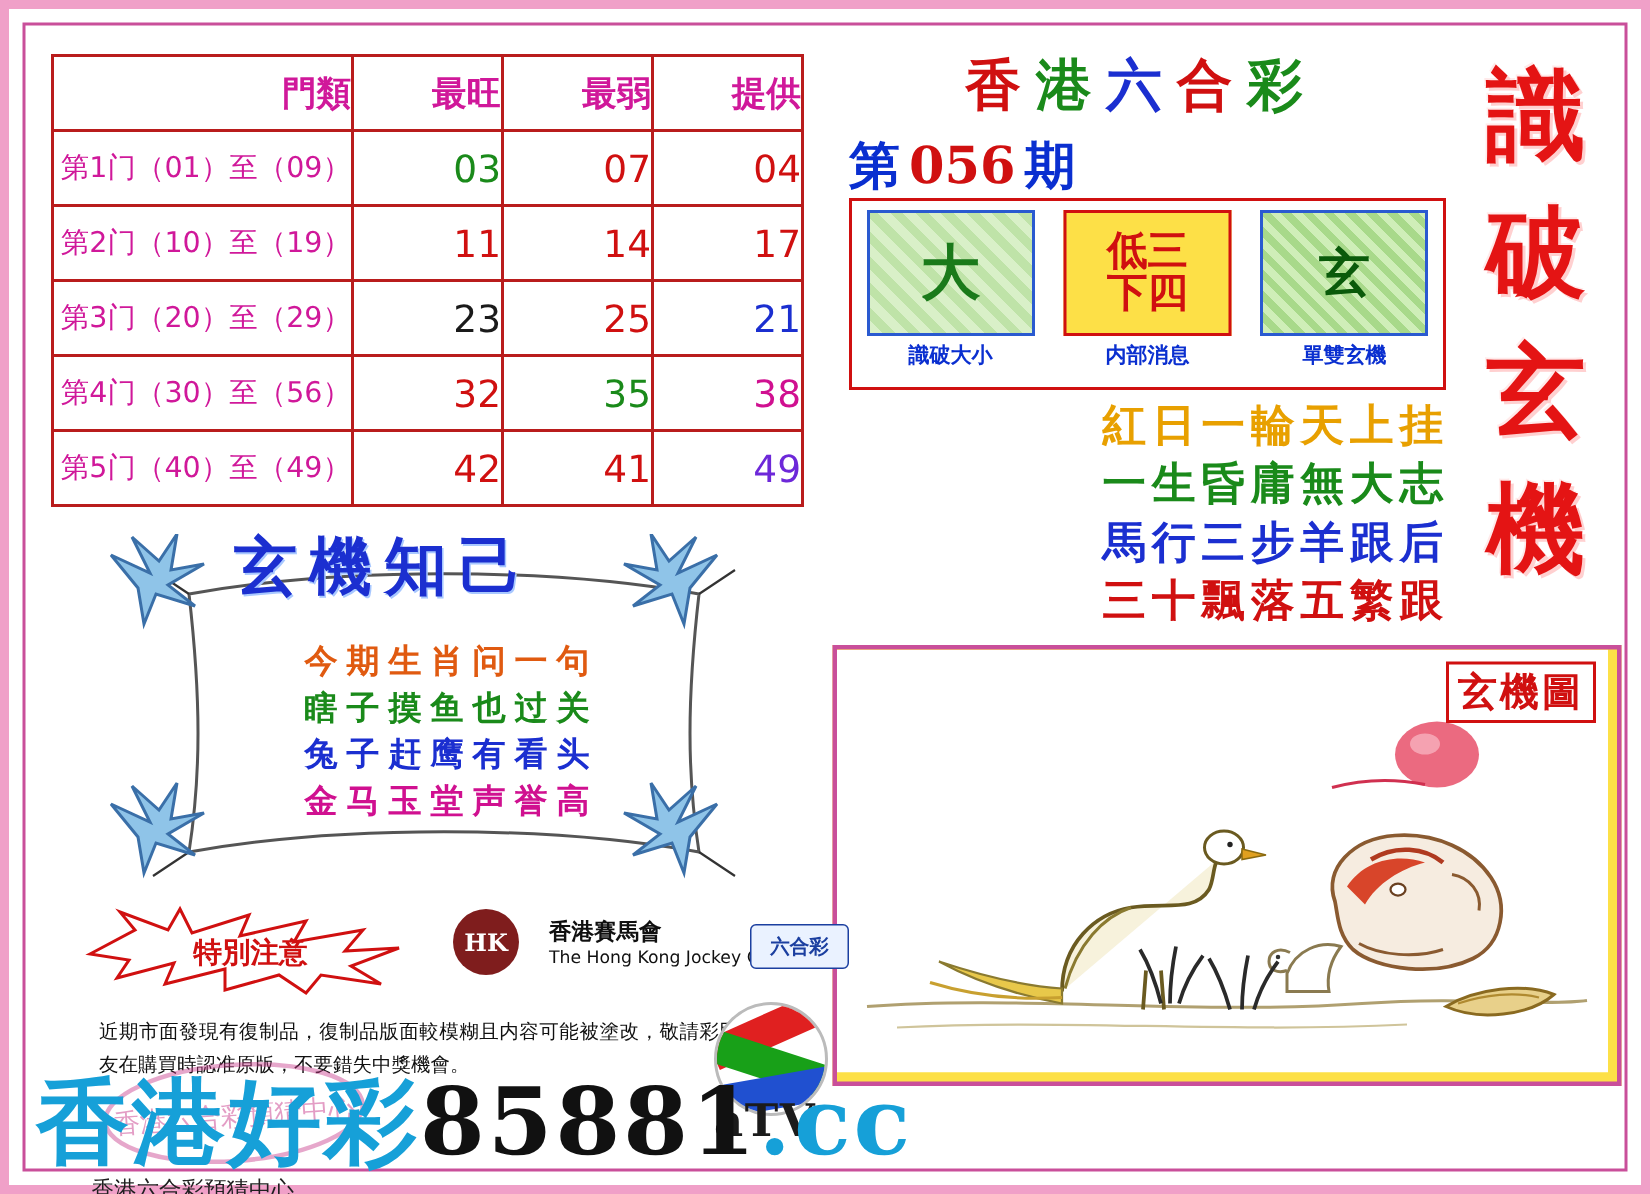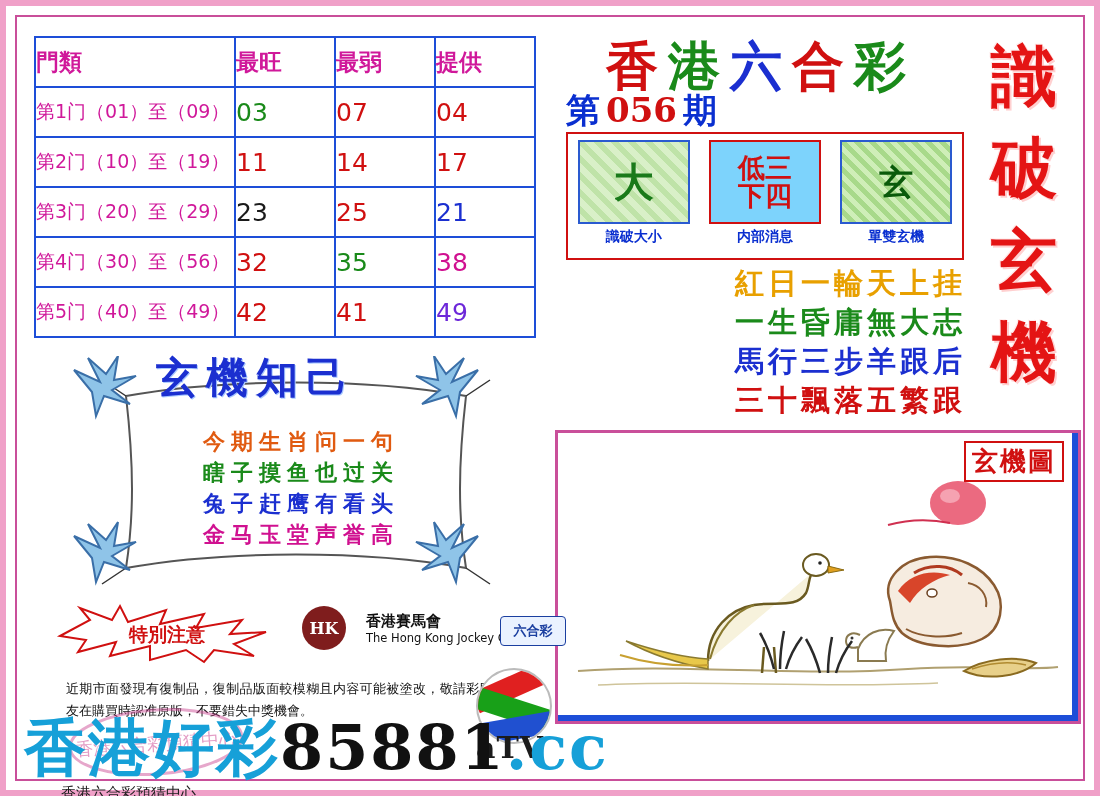--- a/index.html
+++ b/index.html
@@ -39,22 +39,22 @@
     top: 30px;
     width: 500px;
   }
   table.main {
     border-collapse: collapse;
     width: 500px;
     background: #fff;
     table-layout: fixed;
   }
   table.main th, table.main td {
-    border: 2px solid #1d4ed8;
-    text-align: left;
+    border: 2px solid #b91c1c;
+    text-align: right;
     height: 48px;
     font-size: 21px;
     font-family: "DejaVu Sans", sans-serif;
     padding: 0;
   }
   table.main th {
     color: #d0189a;
     font-weight: bold;
     font-size: 23px;
   }
@@ -70,21 +70,21 @@
   col.c1 { width: 200px; }
   col.c2, col.c3, col.c4 { width: 100px; }
 
   
   .hk-title {
     position: absolute;
     left: 560px;
     top: 26px;
     width: 390px;
     text-align: center;
-    font-size: 52px;
+    font-size: 37px;
     font-weight: bold;
     letter-spacing: 10px;
     font-family: "DejaVu Serif", serif;
   }
   .hk-title span { display: inline-block; }
   .issue-line {
     position: absolute;
     left: 560px;
     top: 82px;
     width: 390px;
@@ -138,21 +138,21 @@
     box-sizing: border-box;
     background:
       repeating-linear-gradient(45deg, #d9f0c8 0 6px, #bfe3a8 6px 12px);
     position: relative;
     overflow: hidden;
     display: flex;
     align-items: center;
     justify-content: center;
   }
   .pic-frame.b2 {
-    background: #7dd3fc;
+    background: #fde047;
     border-color: #d01010;
     justify-content: center;
   }
   .pic-frame.b3 {
     background:
       repeating-linear-gradient(45deg, #cfeeb8 0 5px, #a8d98a 5px 10px);
   }
   .pic-frame .glyph {
     font-size: 40px;
     font-weight: bold;
@@ -194,21 +194,21 @@
   }
 
   
   .main-pic {
     position: absolute;
     left: 549px;
     top: 424px;
     width: 520px;
     height: 288px;
     border: 3px solid #c94f9a;
-    background: #1d4ed8;
+    background: #fde047;
     overflow: hidden;
   }
   .main-pic .tag {
     position: absolute;
     right: 14px;
     top: 8px;
     font-size: 26px;
     font-weight: bold;
     color: #d01010;
     letter-spacing: 2px;

